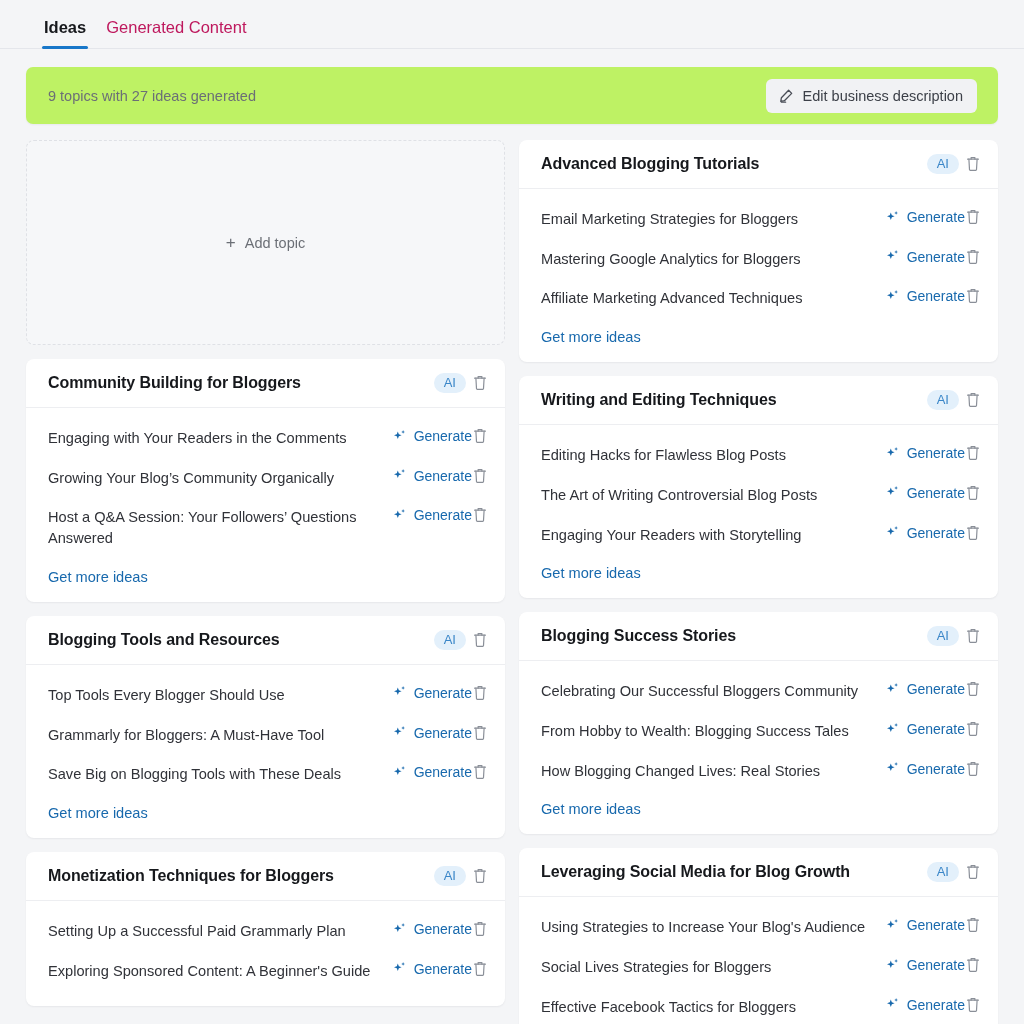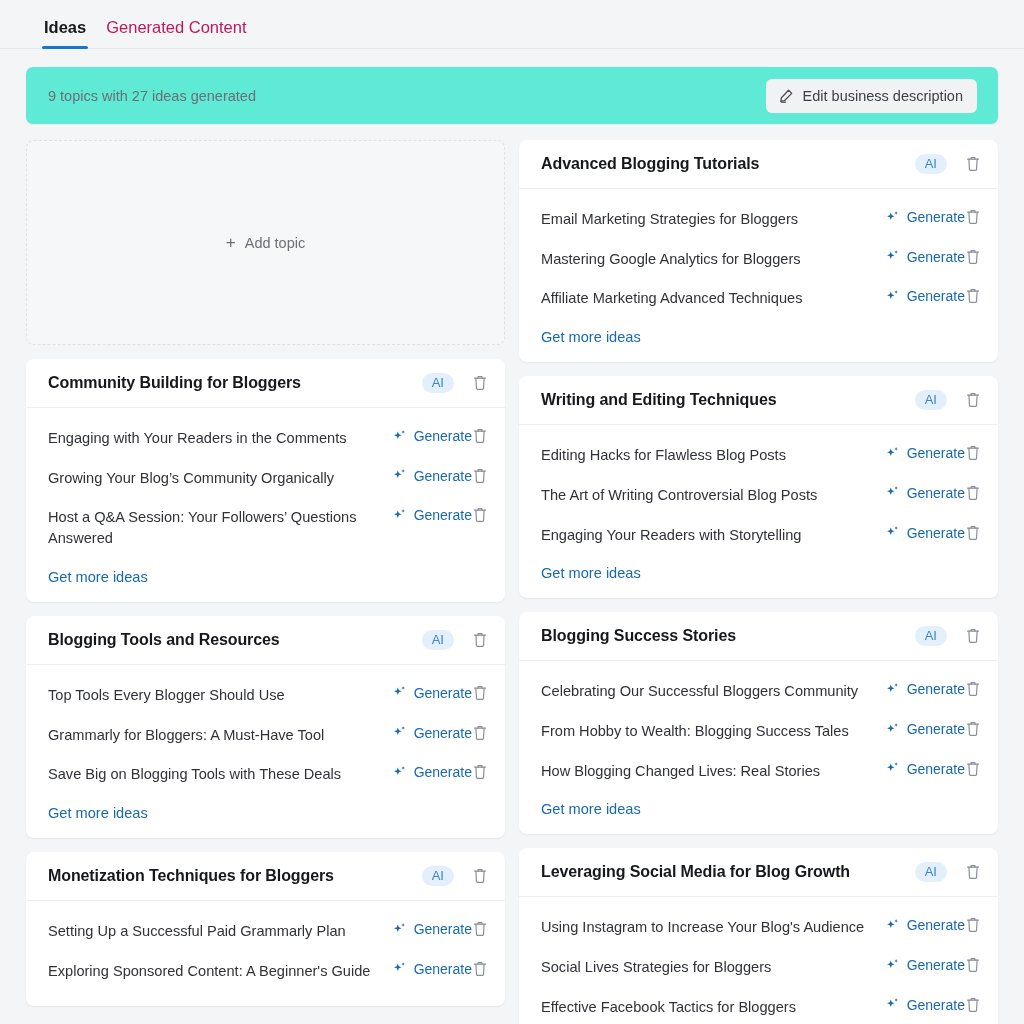--- a/index.html
+++ b/index.html
@@ -48,21 +48,21 @@
     height: 3px;
     border-radius: 2px;
     background: #1877c9;
   }
 
   
   .page {
     padding: 18px 26px 0 26px;
   }
   .summary-bar {
-    background: #5eead4;
+    background: #bef264;
     border-radius: 7px;
     height: 57px;
     display: flex;
     align-items: center;
     justify-content: space-between;
     padding: 0 21px 0 22px;
     box-shadow: 0 1px 2px rgba(16,24,40,.05);
   }
   .summary-text {
     font-size: 14.5px;
@@ -115,21 +115,21 @@
     background: #ffffff;
     border-radius: 8px;
     box-shadow: 0 1px 2px rgba(16,24,40,.06);
     overflow: hidden;
   }
   .card-head {
     display: flex;
     align-items: center;
     padding: 14px 17px 14px 22px;
     border-bottom: 1px solid #edeef1;
-    gap: 18px;
+    gap: 6px;
   }
   .card-title {
     flex: 1;
     font-size: 16px;
     font-weight: bold;
     color: #16181c;
     letter-spacing: -0.1px;
   }
   .ai-badge {
     background: #e3f0fb;
@@ -649,21 +649,21 @@
           <span class="trash">
             <svg width="16" height="18" viewBox="0 0 16 18" fill="none" stroke="#8a8f98" stroke-width="1.2" stroke-linecap="round" stroke-linejoin="round">
               <path d="M2.6 4.2h10.8"></path>
                 <path d="M6.1 4.2V2.6h3.8v1.6"></path>
               <path d="M3.9 4.2l.6 10.4c0 .5.4.8.9.8h5.2c.5 0 .9-.3.9-.8l.6-10.4"></path>
             </svg>
           </span>
         </div>
         <div class="card-body">
           <div class="idea-row">
-            <div class="idea-text">Using Instagram to Increase Your Blog's Audience</div>
+            <div class="idea-text">Using Strategies to Increase Your Blog's Audience</div>
             <div class="gen">
               <span>
                 <svg width="15" height="15" viewBox="0 0 15 15" fill="#1869ad">
                   <path d="M5.8 2.4l1.05 2.75L9.6 6.2 6.85 7.25 5.8 10 4.75 7.25 2 6.2l2.75-1.05z"></path>
                   <path d="M11.1 1.1l.52 1.33 1.33.52-1.33.52-.52 1.33-.52-1.33-1.33-.52 1.33-.52z"></path>
                 </svg>
               </span>
               <span>Generate</span>
             </div>
             <span class="trash">

